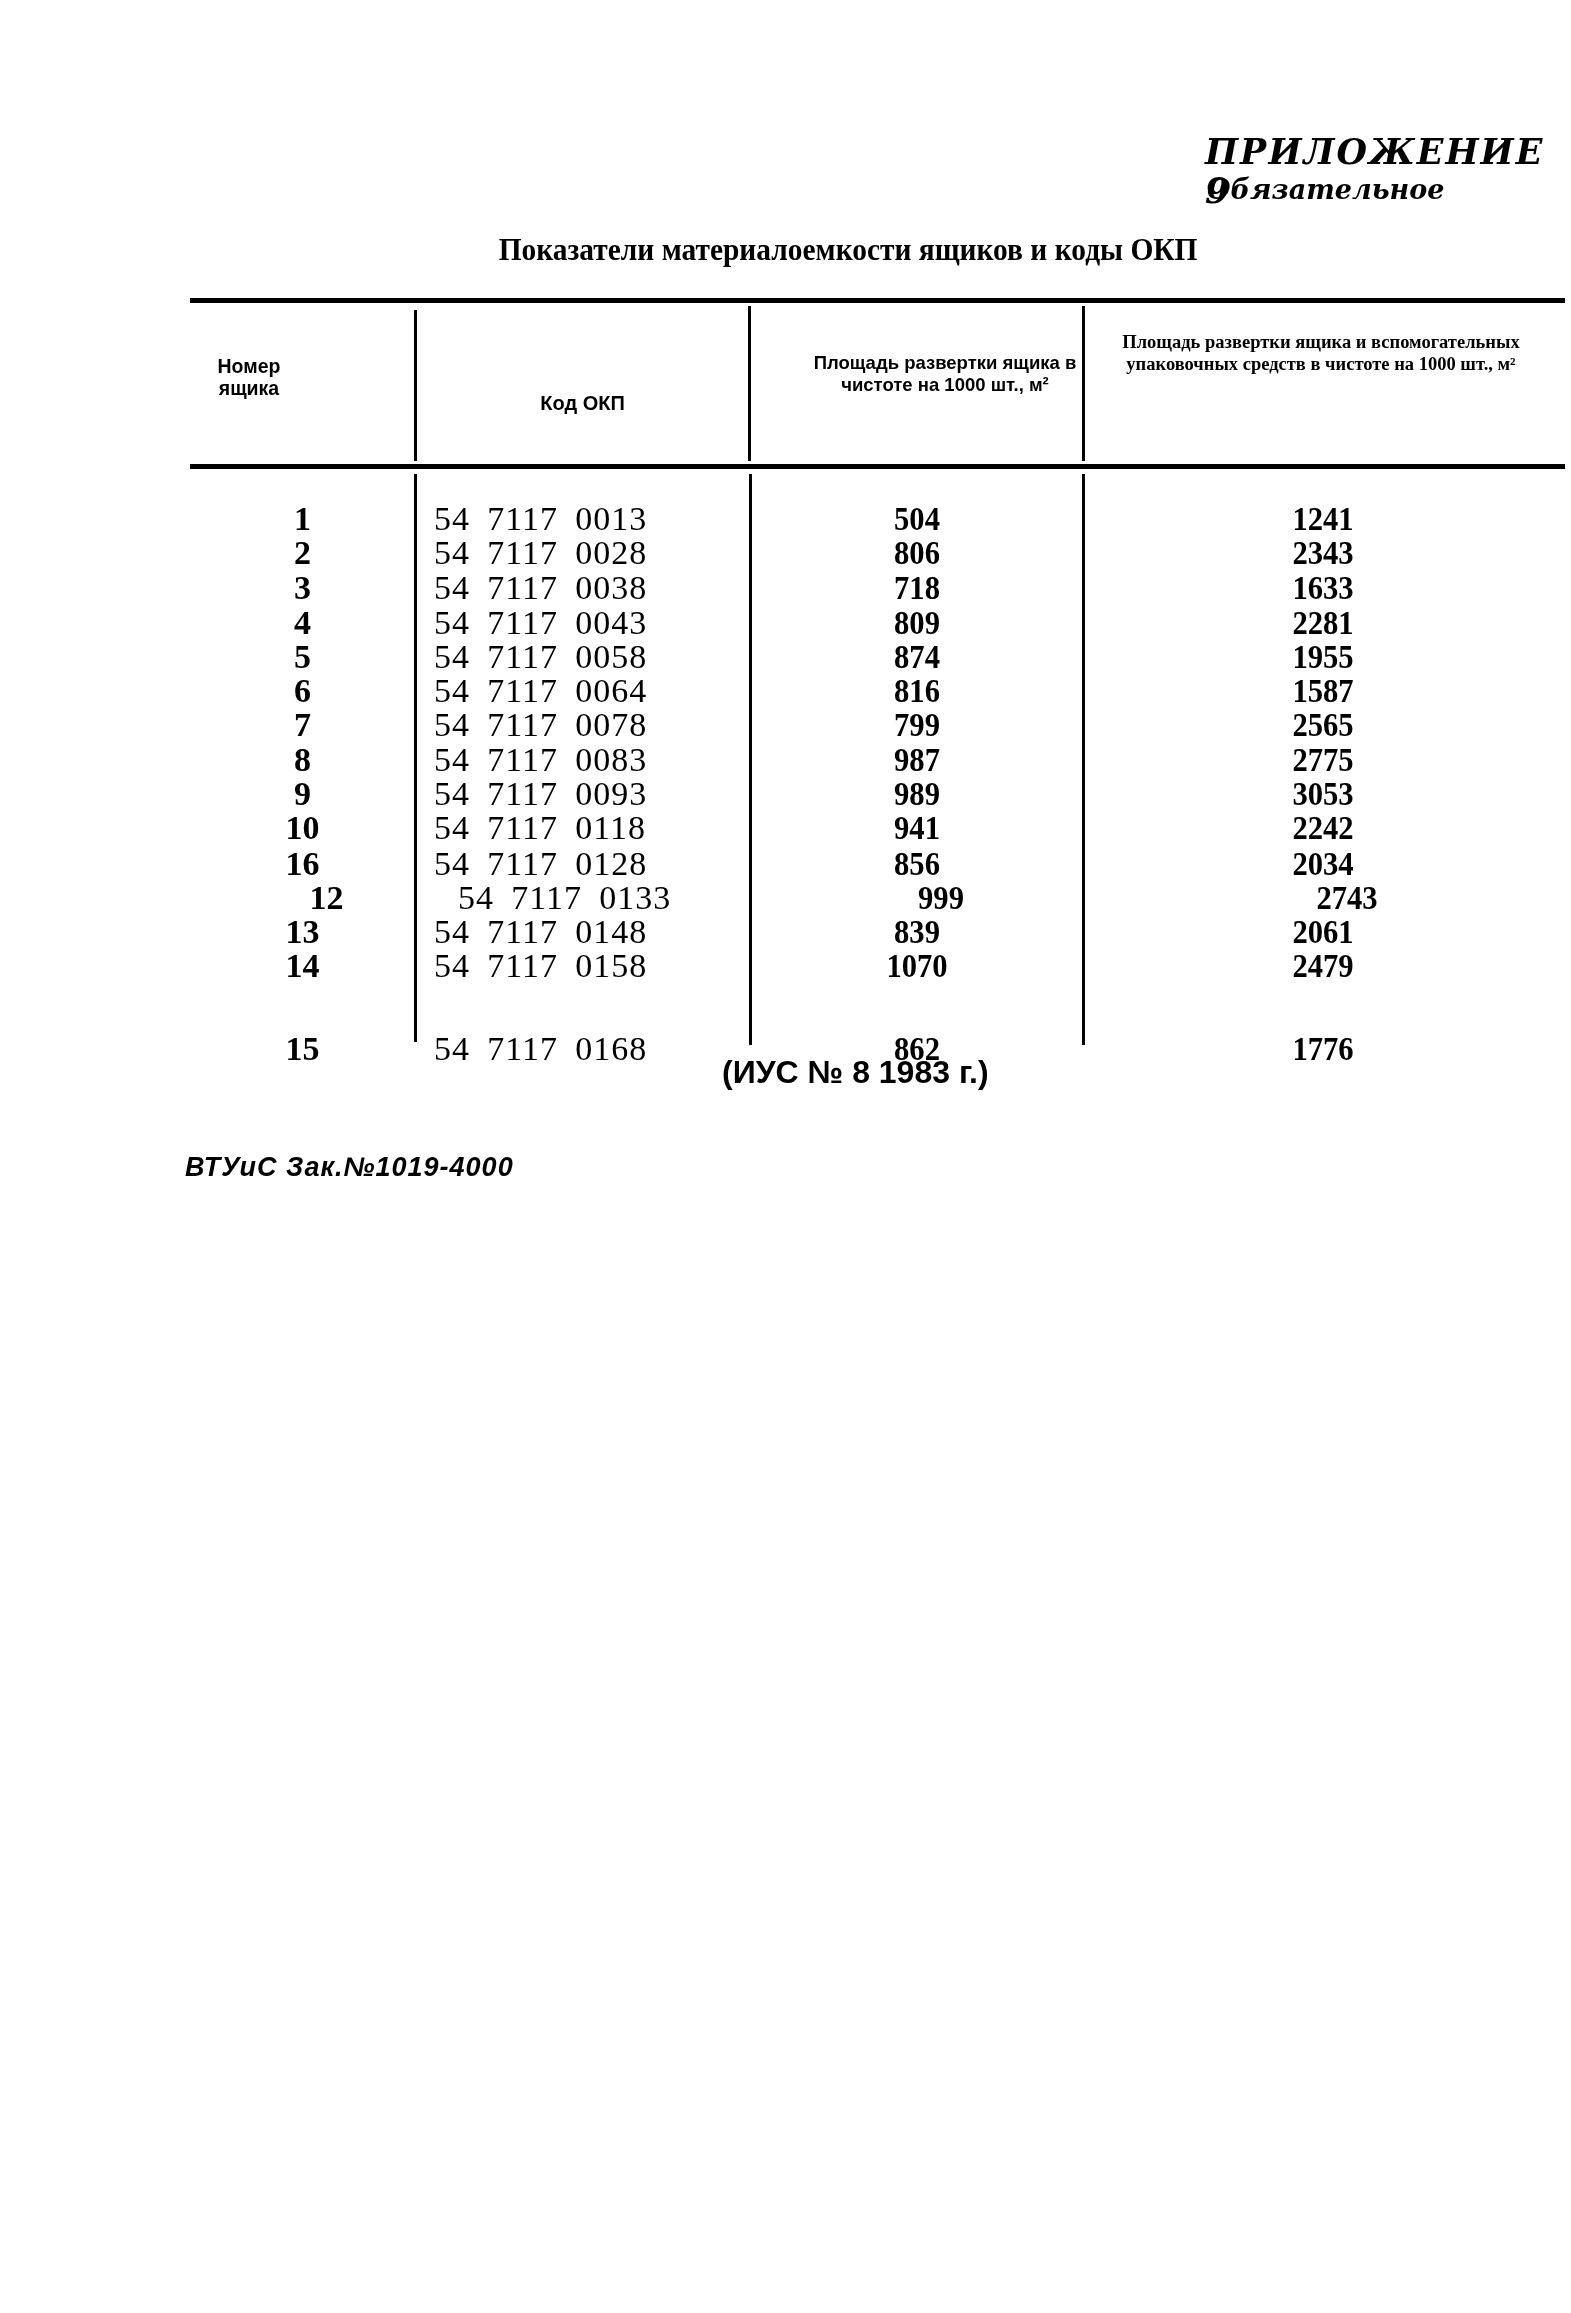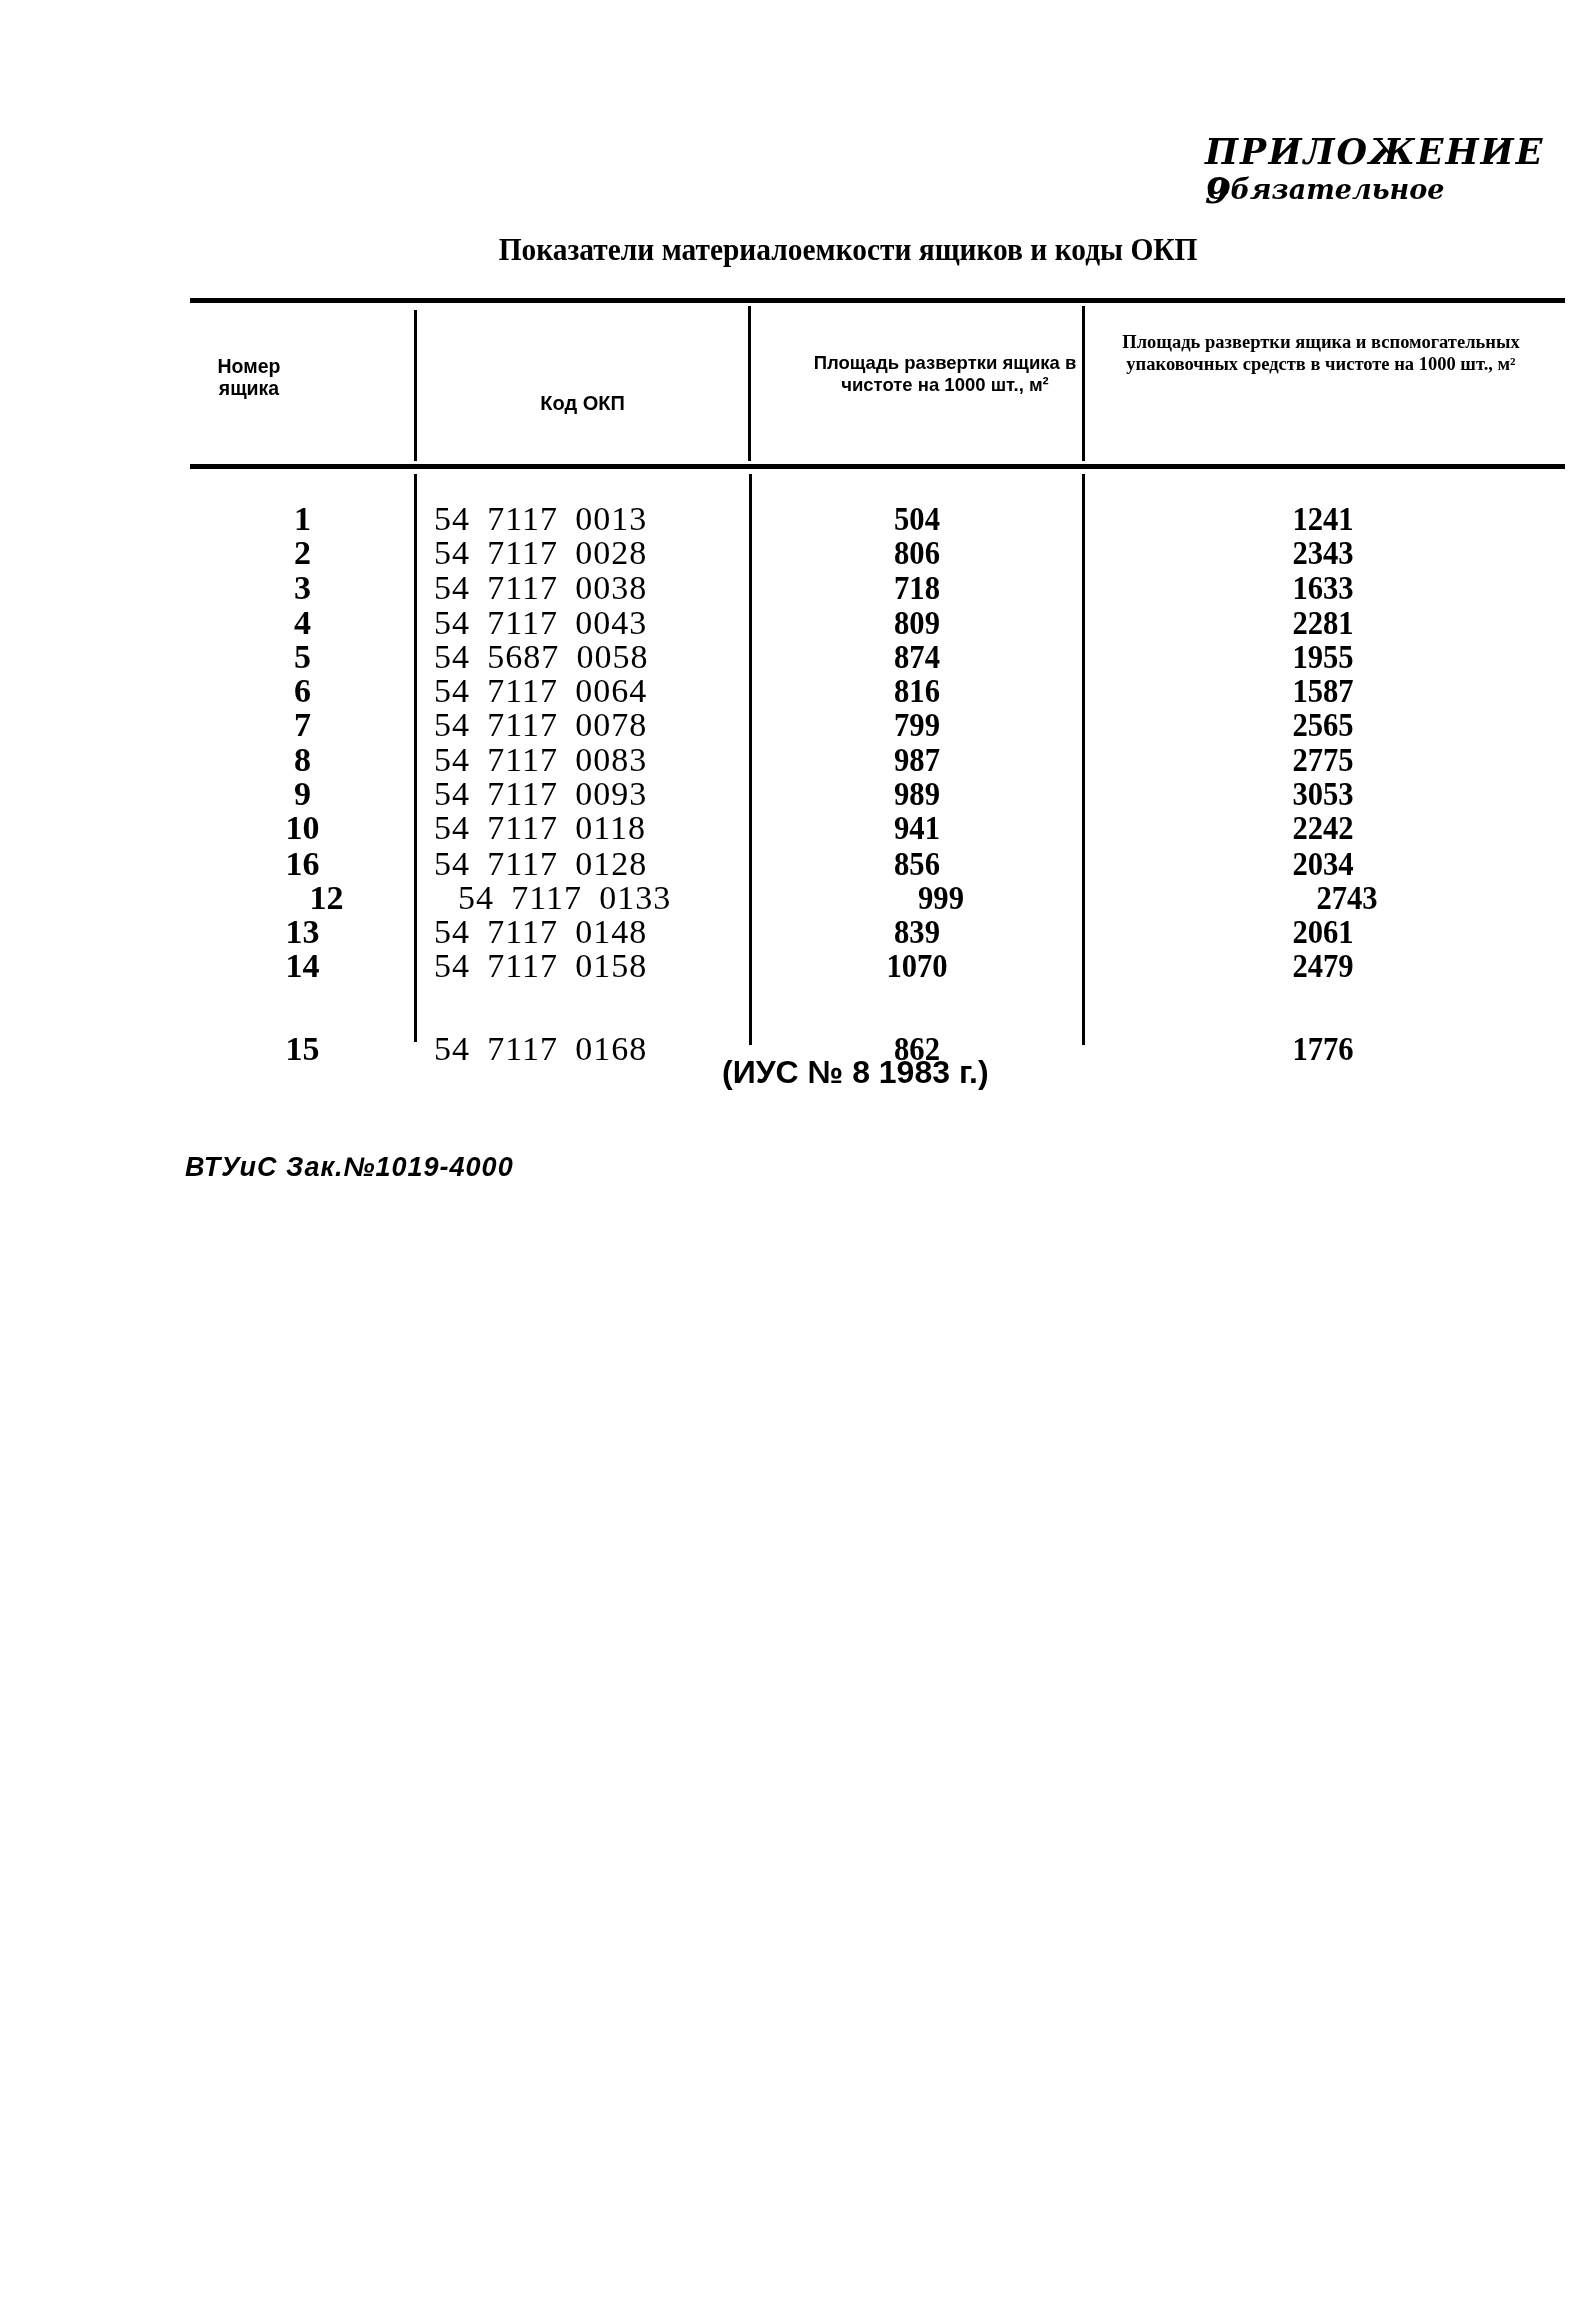--- a/index.html
+++ b/index.html
@@ -70,21 +70,21 @@
       <span class="col-total">1633</span>
     </div>
     <div class="row" style="top:606px;">
       <span class="col-num">4</span>
       <span class="col-code">54 7117 0043</span>
       <span class="col-area">809</span>
       <span class="col-total">2281</span>
     </div>
     <div class="row" style="top:640px;">
       <span class="col-num">5</span>
-      <span class="col-code">54 5687 0058</span>
+      <span class="col-code">54 7117 0058</span>
       <span class="col-area">874</span>
       <span class="col-total">1955</span>
     </div>
     <div class="row" style="top:674px;">
       <span class="col-num">6</span>
       <span class="col-code">54 7117 0064</span>
       <span class="col-area">816</span>
       <span class="col-total">1587</span>
     </div>
     <div class="row" style="top:708px;">

